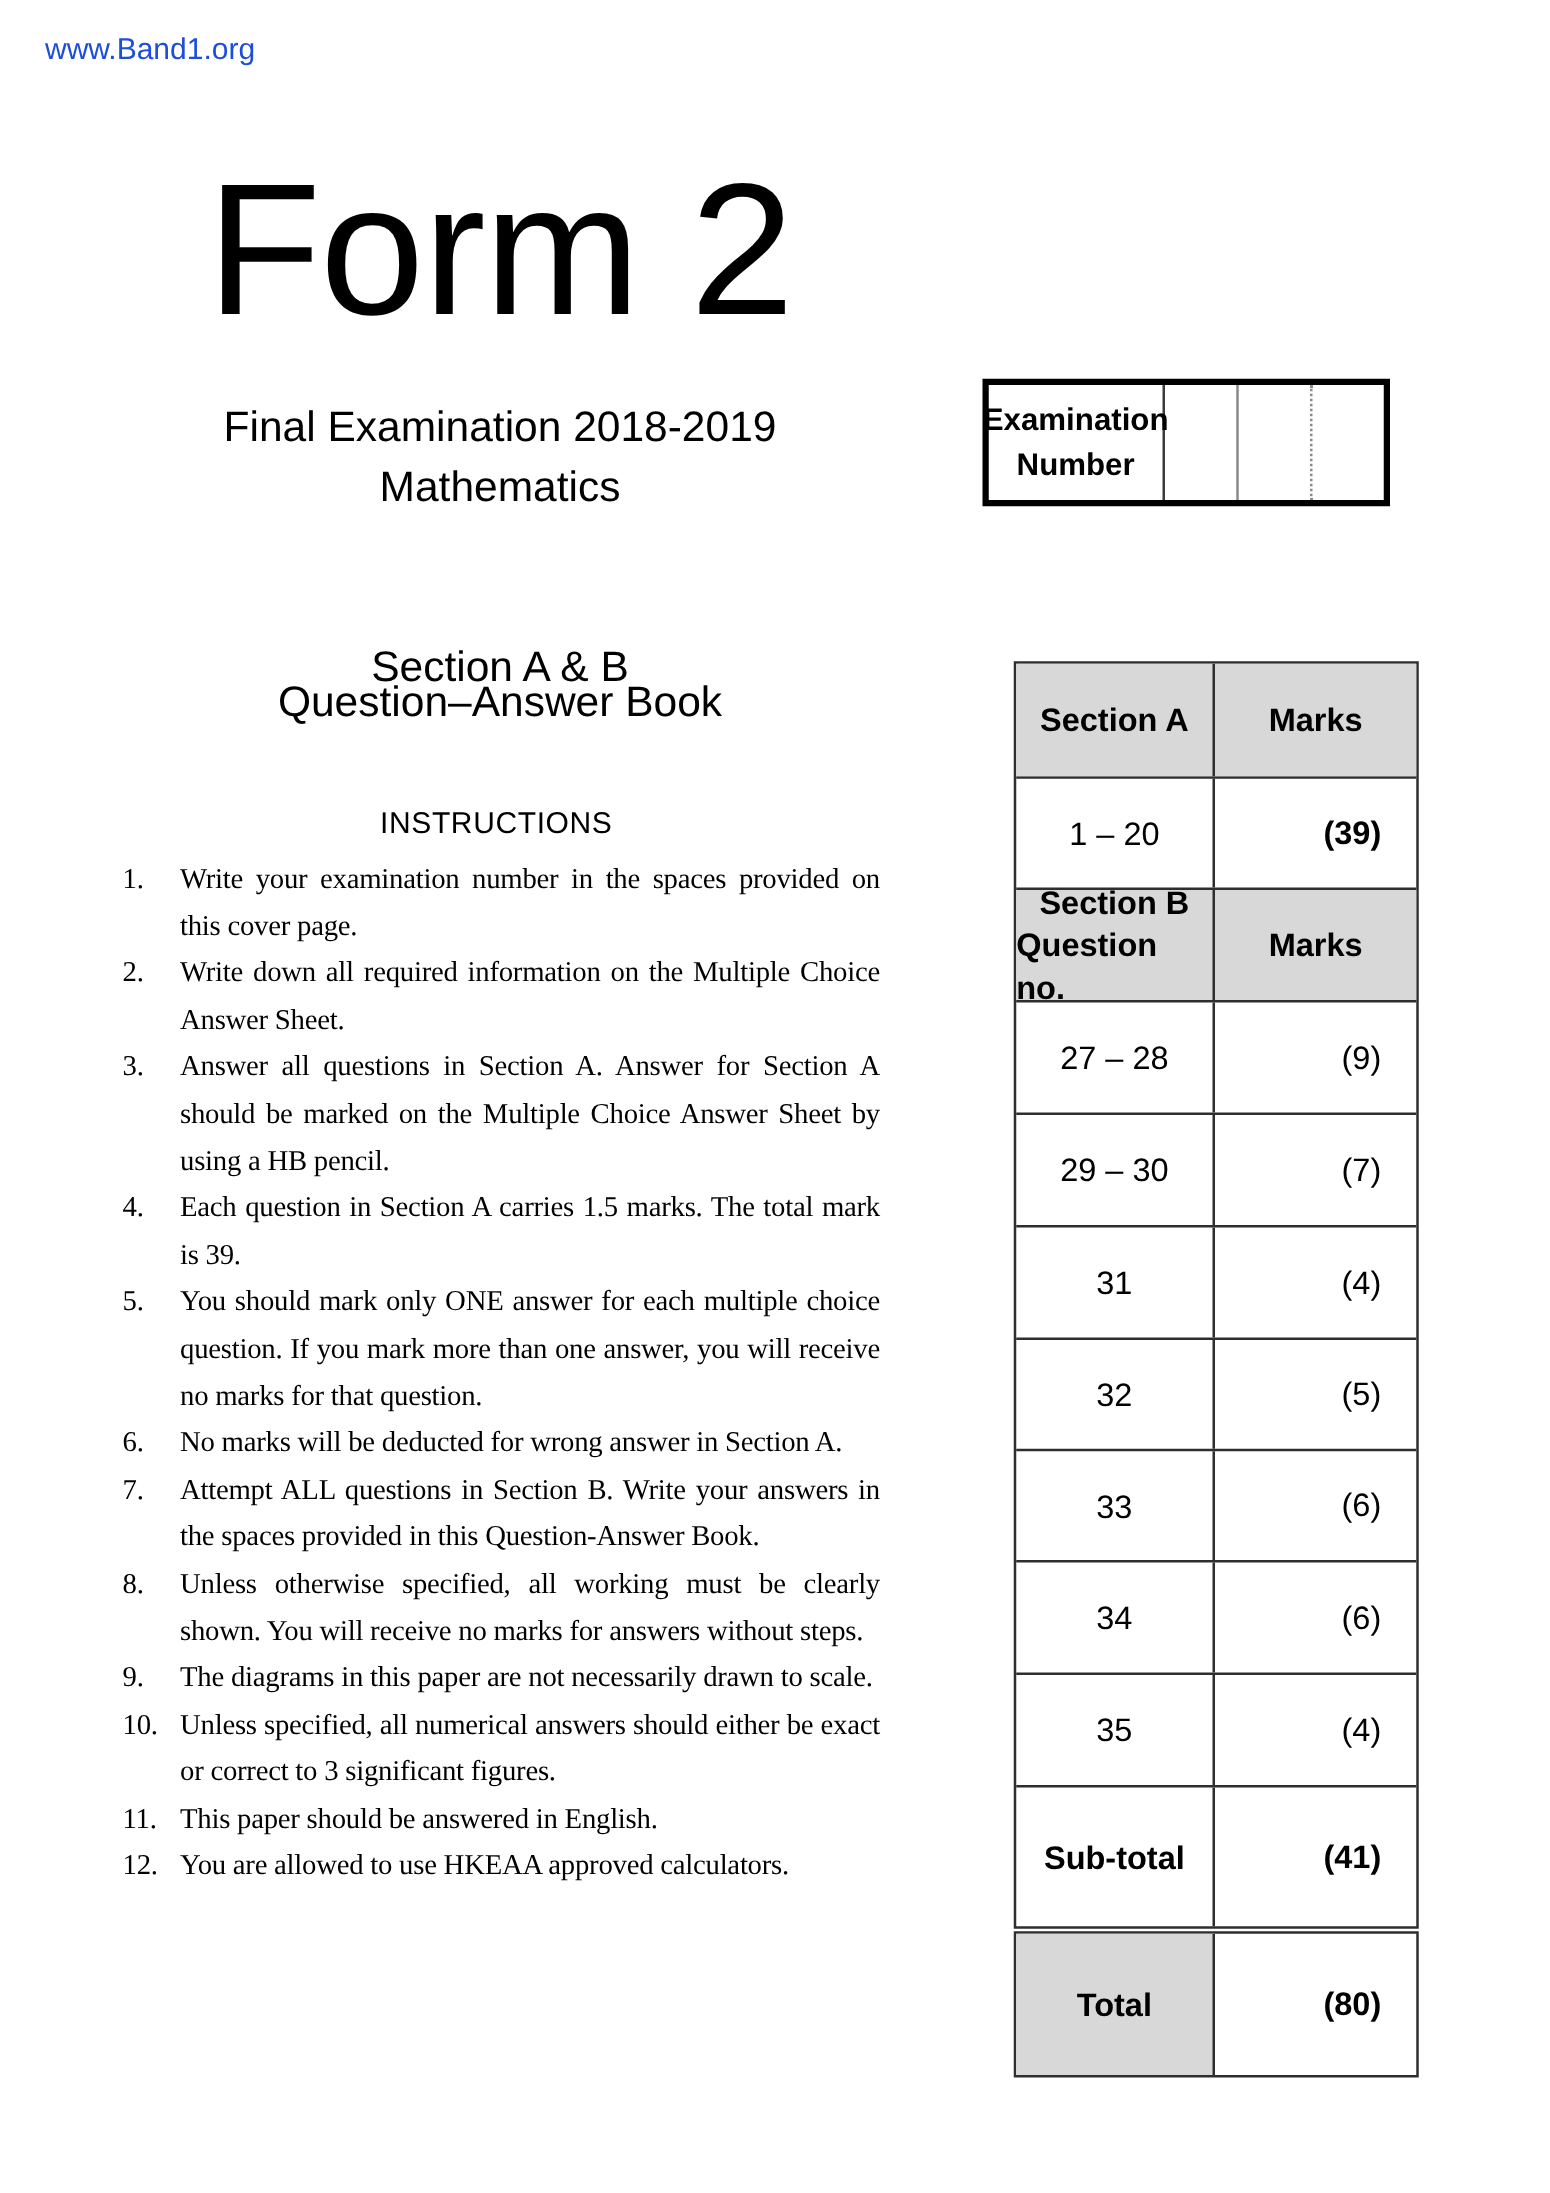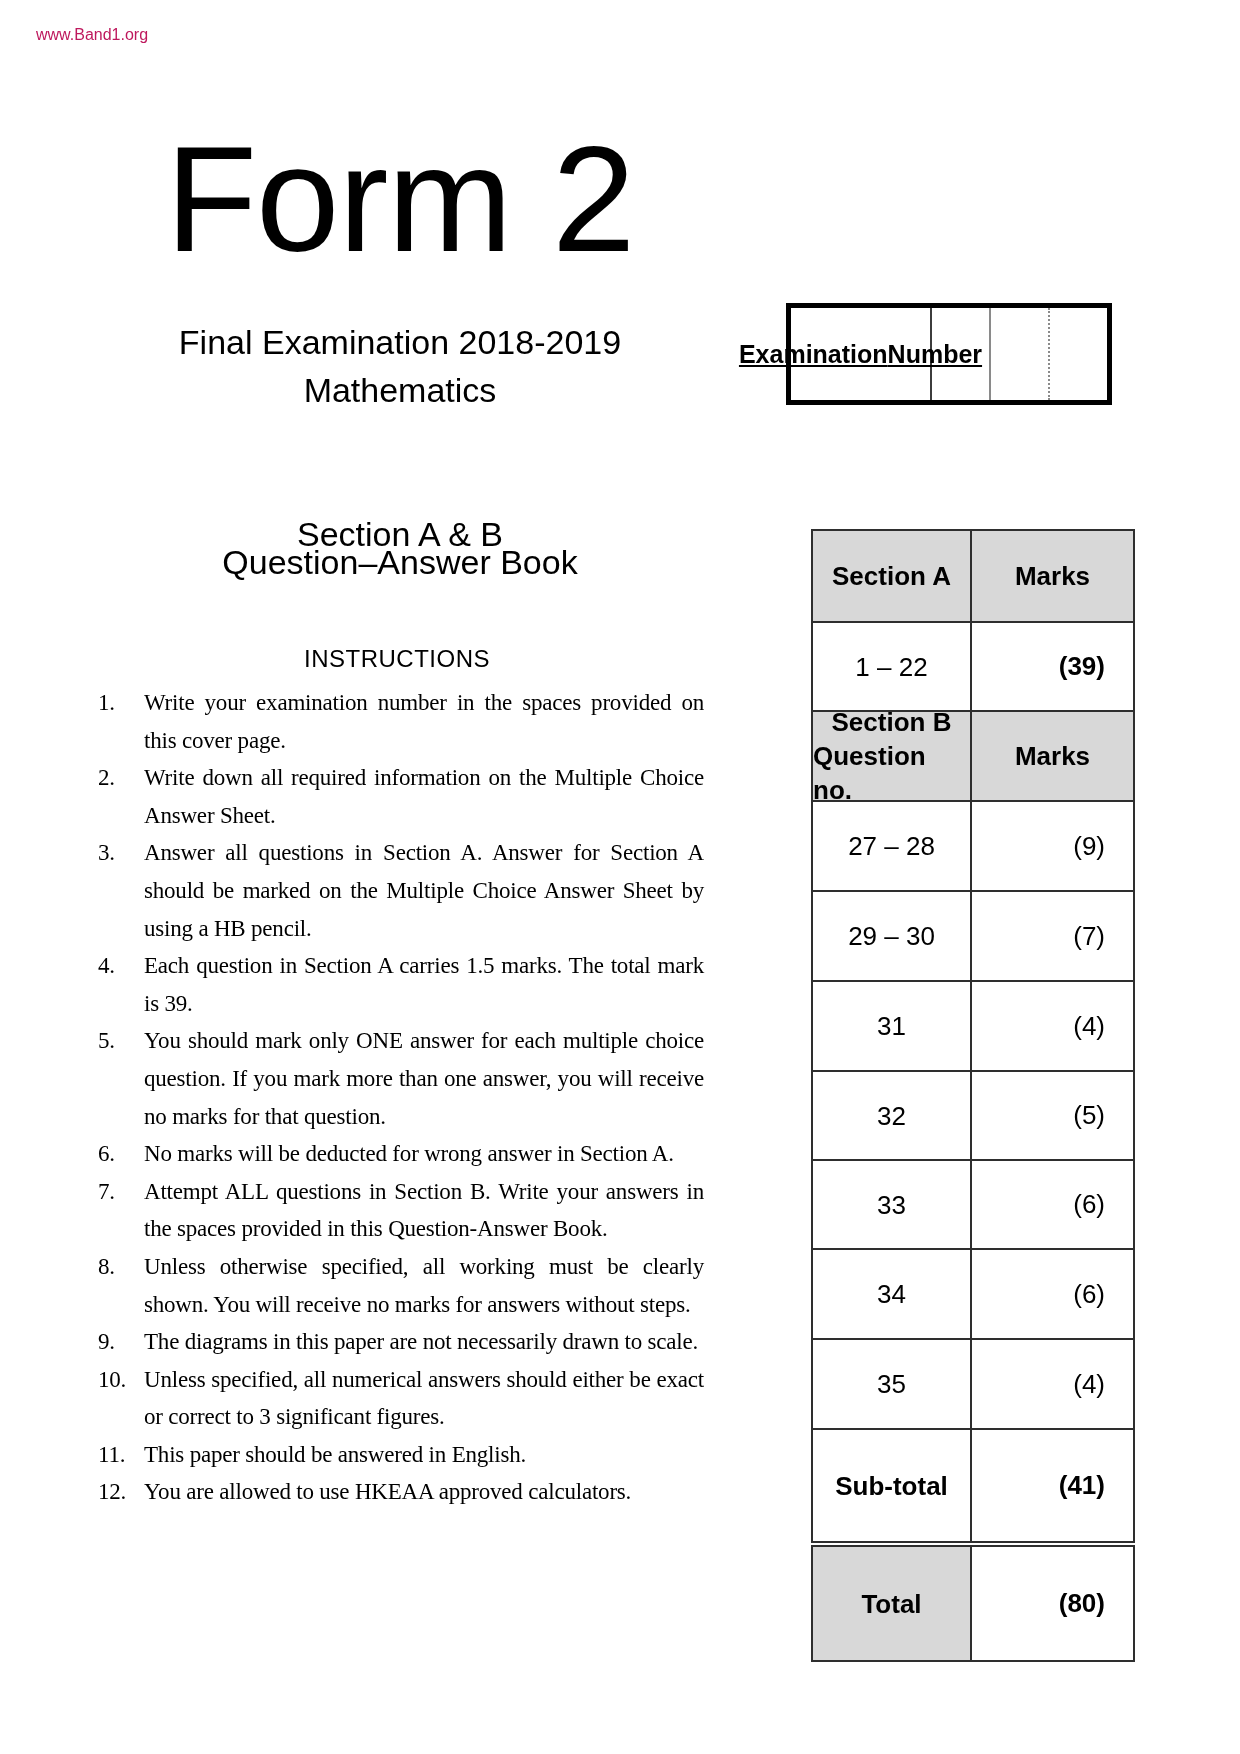--- a/index.html
+++ b/index.html
@@ -8,23 +8,23 @@
     width:1240px;
     height:1754px;
     background:#ffffff;
     font-family:"Liberation Sans", sans-serif;
     color:#000;
     overflow:hidden;
   }
   .watermark{
     position:absolute;
     left:36px; top:26px;
-    font-size:16px;
+    font-size:24px;
     font-family:"Liberation Sans", sans-serif;
-    color:#be185d;
+    color:#1d4ed8;
   }
   .form-title{
     position:absolute;
     left:80px; top:124px; width:640px;
     text-align:center;
     font-size:150px;
     line-height:1.0;
     letter-spacing:-1px;
     font-weight:400;
   }
@@ -49,28 +49,27 @@
     box-sizing:border-box;
     border:5px solid #000;
     display:flex;
     background:#fff;
   }
   .exam-label{
     width:141px;
     box-sizing:border-box;
     border-right:2px solid #3c3c3c;
     display:flex;
-    flex-direction:row;
+    flex-direction:column;
     justify-content:center;
     align-items:center;
     font-weight:700;
     font-size:25px;
     line-height:36px;
     text-align:center;
-    text-decoration:underline;
   }
   .exam-cell{flex:1;}
   .exam-cell.c2{border-left:2px solid #8a8a8a;}
   .exam-cell.c3{border-left:2px dotted #8a8a8a;}
 
   
   .instructions-heading{
     position:absolute;
     left:100px; top:645px; width:594px;
     text-align:center;
@@ -222,21 +221,21 @@
       <span class="instr-text">You are allowed to use HKEAA approved calculators.</span>
     </div>
   </div>
 
   <div class="marks-table">
     <div class="mt-row h90">
       <div class="mt-q gray bold">Section A</div>
       <div class="mt-m gray bold" style="justify-content:center;padding-right:0;">Marks</div>
     </div>
     <div class="mt-row h89">
-      <div class="mt-q">1 – 22</div>
+      <div class="mt-q">1 – 20</div>
       <div class="mt-m bold">(39)</div>
     </div>
     <div class="mt-row h90">
       <div class="mt-q gray bold">
         <span>Section B</span>
         <span>Question no.</span>
       </div>
       <div class="mt-m gray bold" style="justify-content:center;padding-right:0;">Marks</div>
     </div>
     <div class="mt-row h90">

